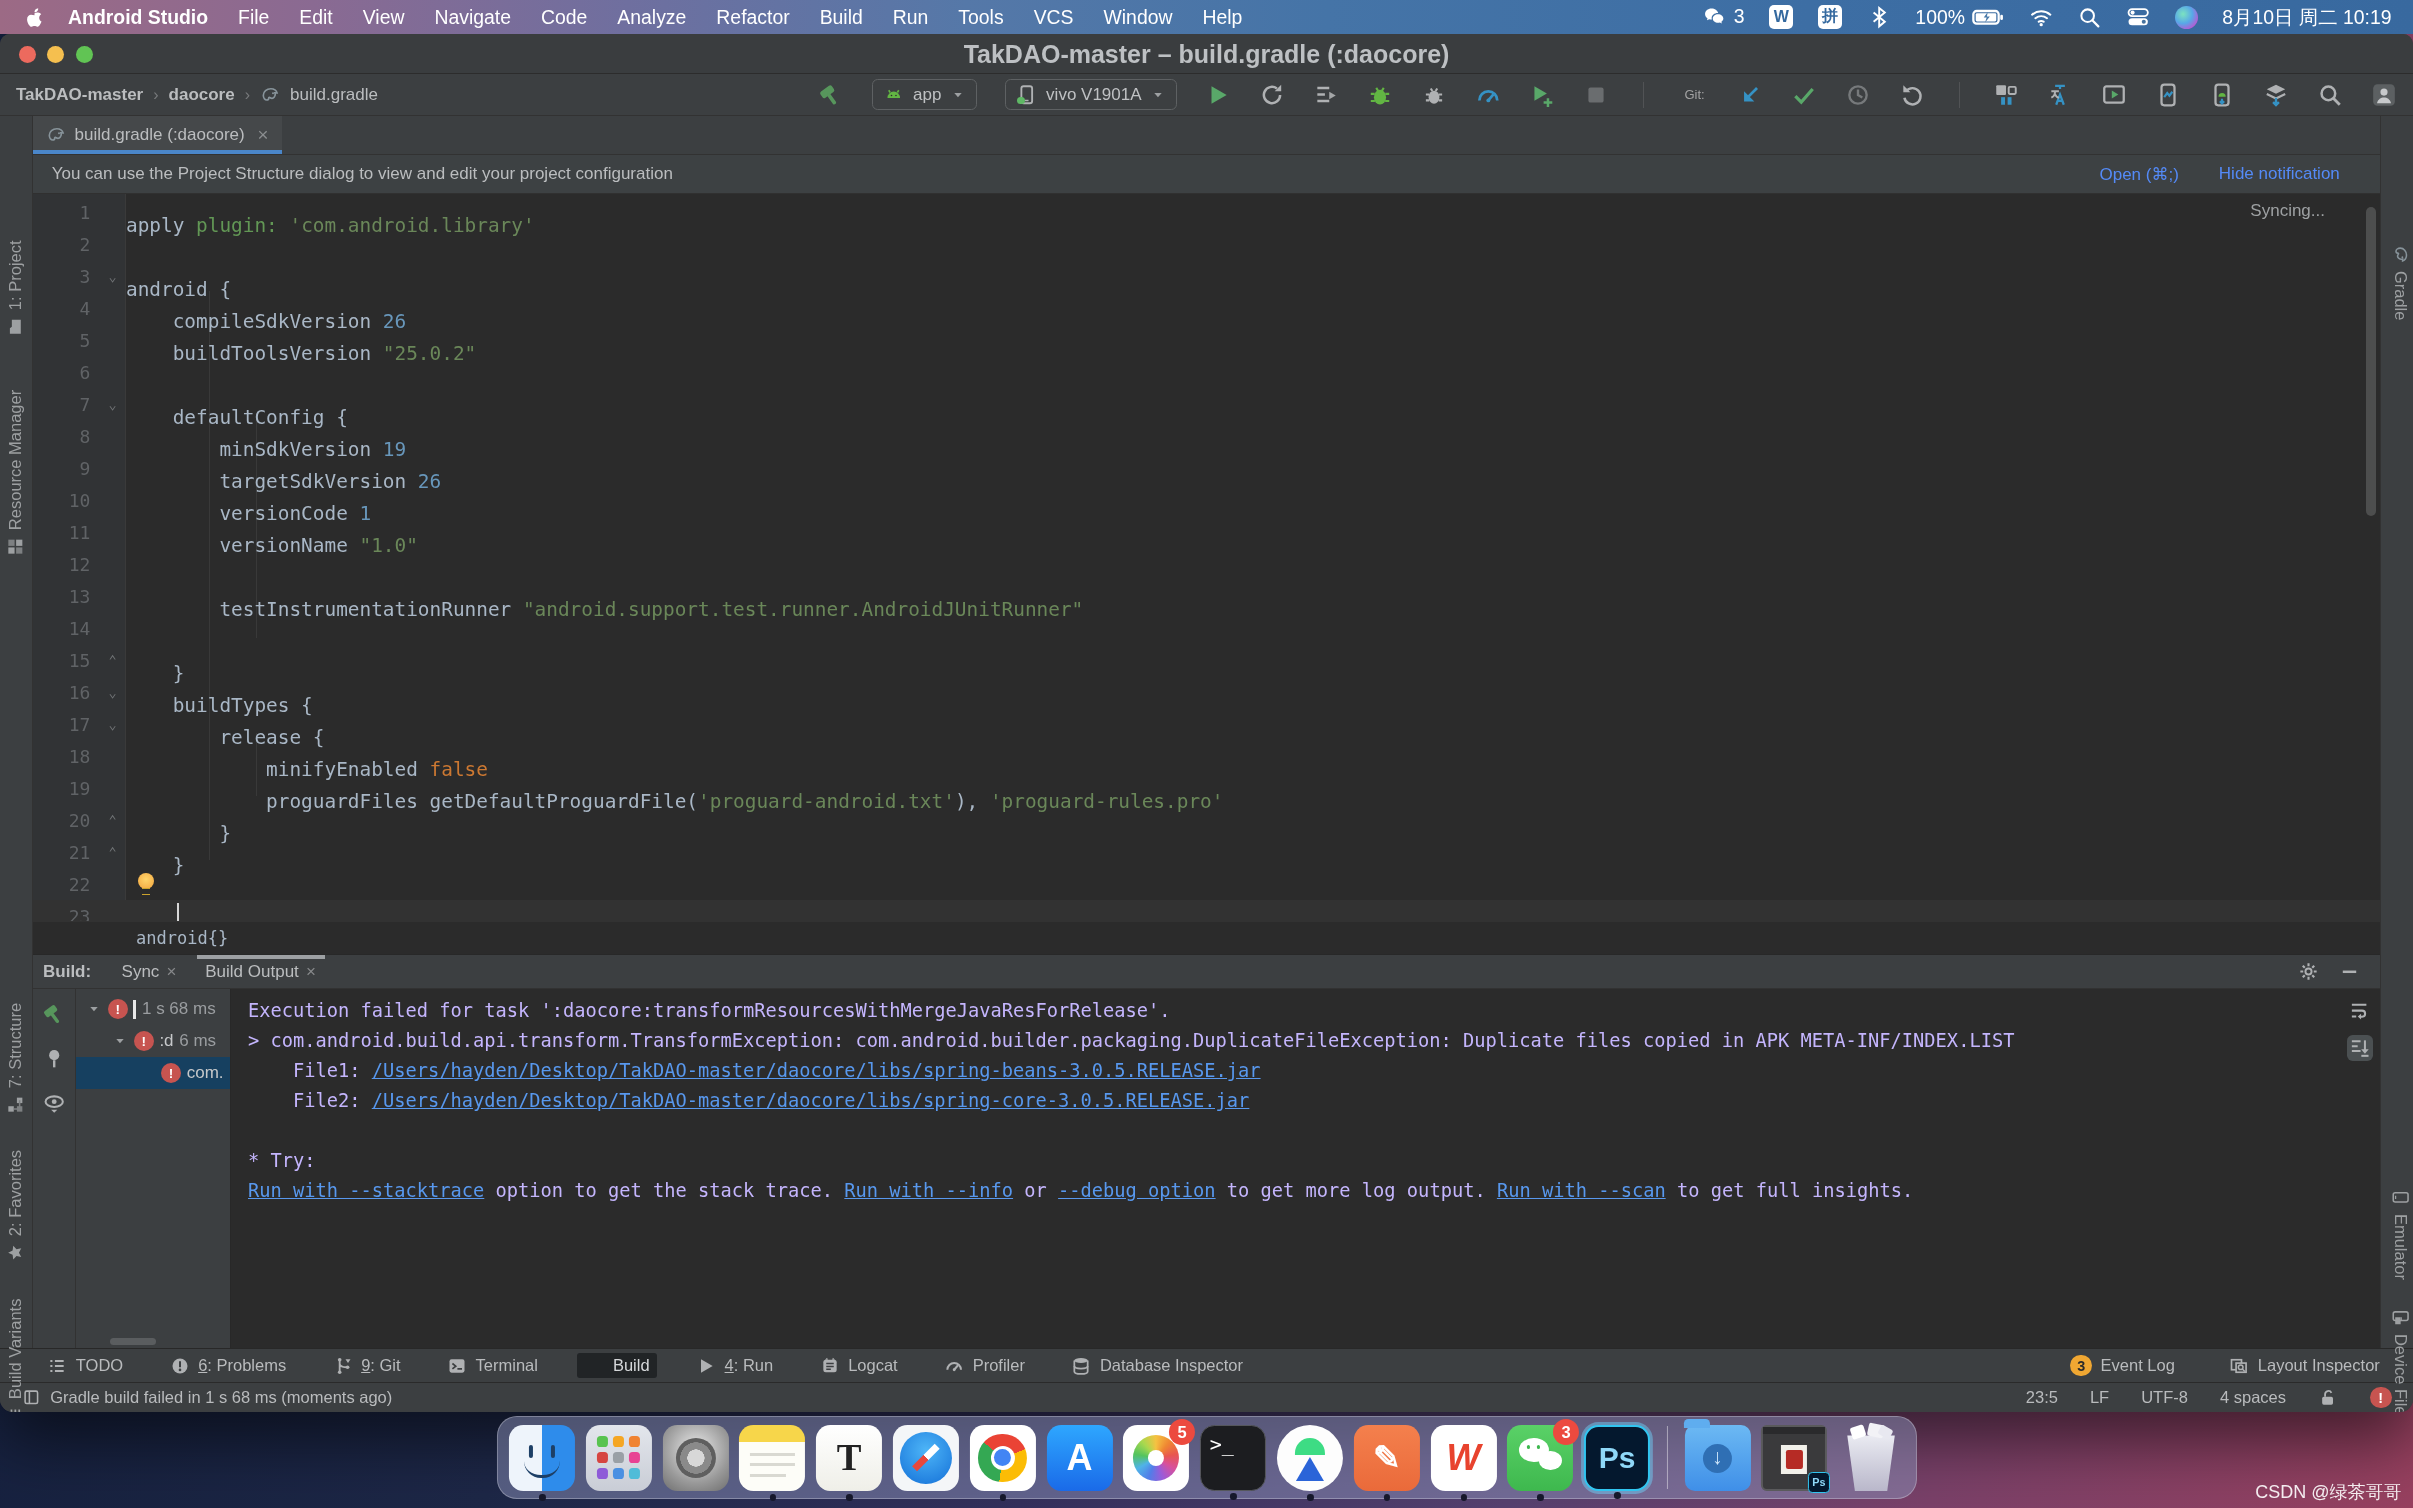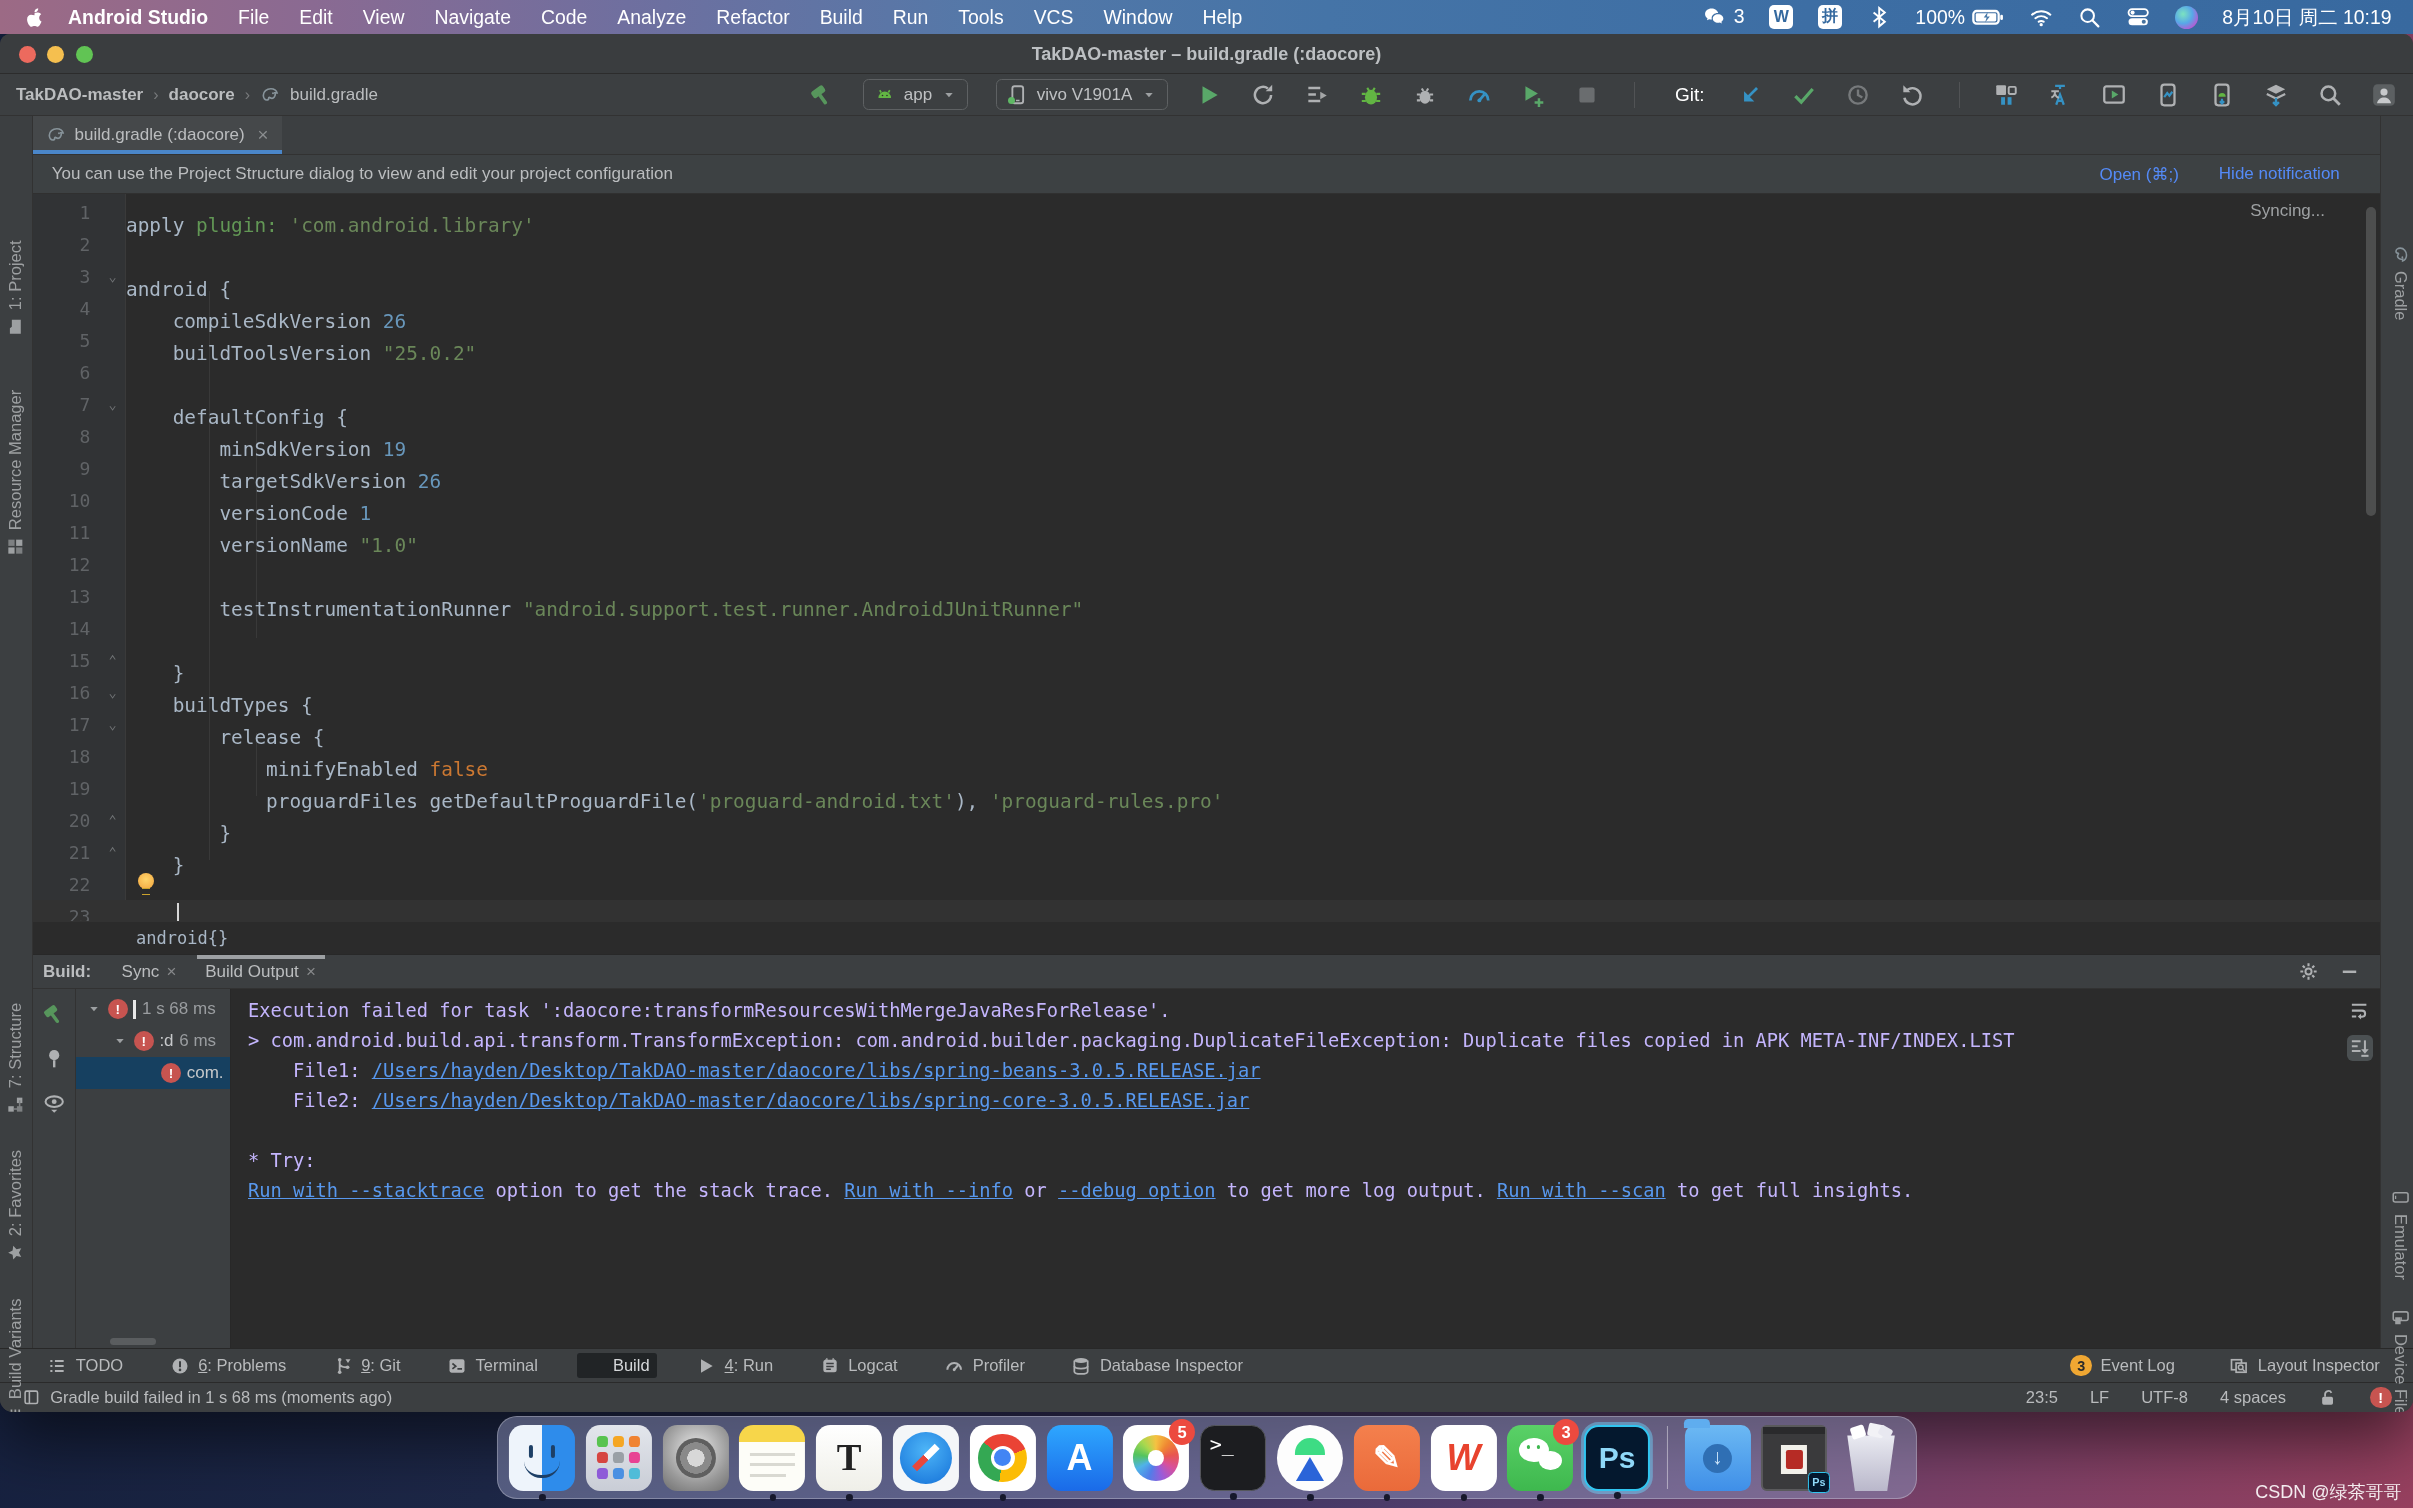--- a/index.html
+++ b/index.html
@@ -23,34 +23,34 @@
   .siri-ball { width:23px; height:23px; border-radius:50%;
     background:radial-gradient(circle at 35% 35%, #7be3c0 0%, #58a7e8 45%, #b05fd6 75%, #2b2553 100%); }
 
   
   .window { position:absolute; top:34px; left:0; width:2413px; height:1378px; background:#3c3f41;
     border-radius:10px 10px 13px 13px; overflow:hidden; display:flex; flex-direction:column;
     box-shadow:0 29px 65px rgba(0,0,0,.55); }
   .titlebar { height:40px; position:relative; background:#3a3d3f; border-bottom:0.7px solid #2c2c2c; flex:none; }
   .traffic { position:absolute; left:18.7px; top:11.5px; display:flex; gap:11.5px; }
   .tdot { width:17px; height:17px; border-radius:50%; }
-  .title { text-align:center; line-height:40px; color:#bdc0c3; font-weight:600; font-size:18px; }
+  .title { text-align:center; line-height:40px; color:#bdc0c3; font-weight:600; font-size:25px; }
 
   .toolbar { height:42px; flex:none; display:flex; align-items:center; padding:0 16px; border-bottom:0.7px solid #323232; }
   .breadcrumbs { display:flex; align-items:center; gap:10px; font-size:17px; color:#bbbdbf; }
   .bc-sep { color:#77797b; font-size:16px; }
   .bc-bold { font-weight:700; }
   .tb-right { margin-left:auto; display:flex; align-items:center; gap:28px; }
   .tb-ic { width:27px; height:27px; display:flex; align-items:center; justify-content:center; }
   .tb-ic svg { width:24.4px; height:24.4px; }
   .tb-sep { width:0.7px; height:26px; background:#515355; margin:0 5.7px; }
   .dd { display:flex; align-items:center; gap:8.6px; border:0.7px solid #5e6163; border-radius:5.7px;
     padding:3.6px 10px; font-size:17px; color:#bfc1c3; position:relative; }
   .dd .ic { width:21.5px; height:21.5px; }
-  .git-label { color:#ffffff; font-size:19px; margin:0 4.3px 0 7.2px; }
+  .git-label { color:#a3a3a3; font-size:13px; margin:0 4.3px 0 7.2px; }
 
   .main { flex:1; display:flex; min-height:0; }
   .stripe { width:33px; flex:none; background:#3c3f41; position:relative; }
   .stripe.left { border-right:0.7px solid #323232; }
   .stripe.right { border-left:0.7px solid #323232; }
   .stripe-label { position:absolute; display:flex; align-items:center; gap:7.2px; color:#9da0a2; font-size:16.5px;
     white-space:nowrap; transform-origin:0 0; }
   .stripe-label .ic { width:18.7px; height:18.7px; }
   .stripe.left .stripe-label { transform:rotate(-90deg); left:5.7px; }
   .stripe.right .stripe-label { transform:rotate(90deg); left:29px; }

